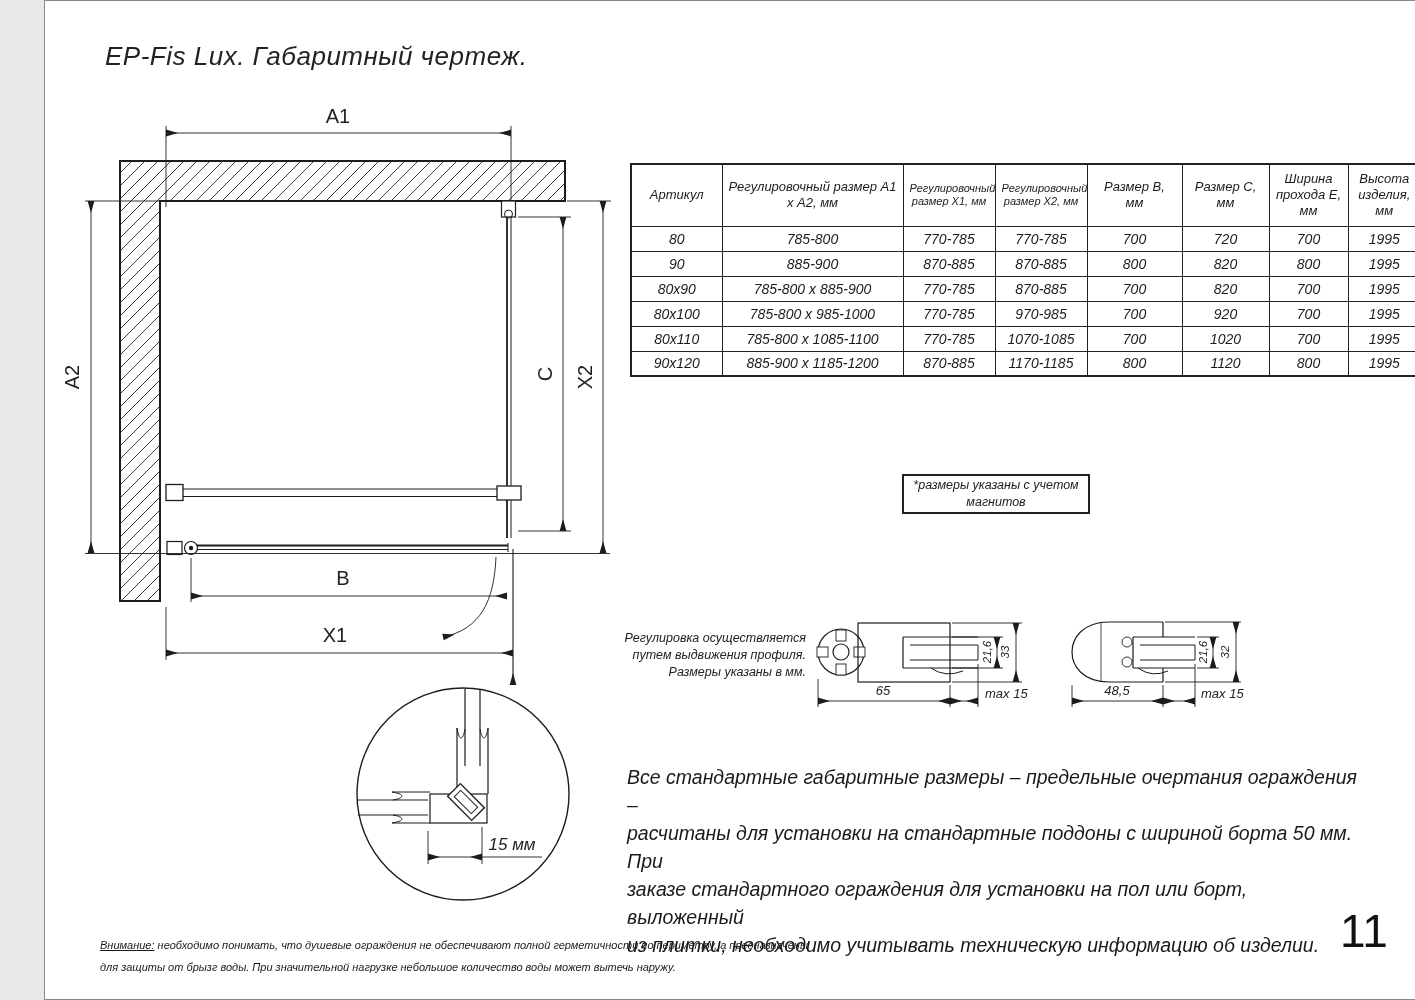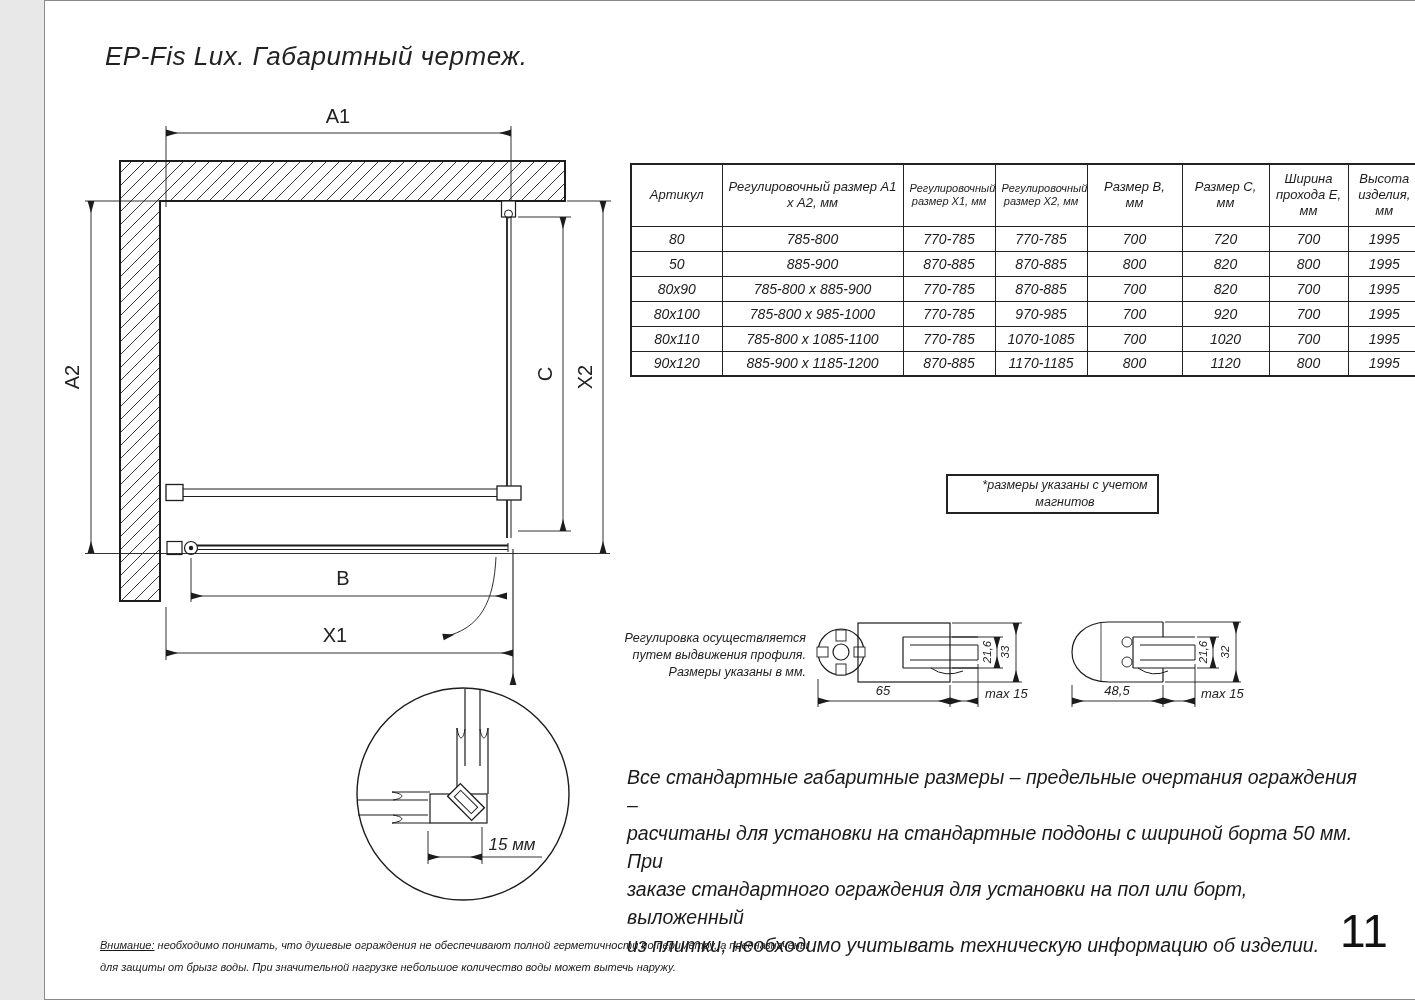--- a/index.html
+++ b/index.html
@@ -15,23 +15,23 @@
   .dimdetail{font:italic 17px "Liberation Sans",sans-serif;fill:#222;}
   .tablewrap{left:585px;top:162px;z-index:2;}
   table.sizes{border-collapse:collapse;table-layout:fixed;width:790px;
       font-style:italic;font-size:14px;border:2px solid #222;}
   table.sizes th,table.sizes td{border:1px solid #222;text-align:center;
       vertical-align:middle;padding:0 6px;font-weight:normal;overflow:hidden;}
   table.sizes thead tr{height:62px;}
   table.sizes thead th{font-size:13px;font-style:italic;line-height:1.25;}
   table.sizes thead th.th-small{font-size:11px;}
   table.sizes tbody tr{height:25px;}
-  .footnote{left:901px;top:473px;width:184px;height:36px;z-index:3;
+  .footnote{left:857px;top:473px;width:184px;height:36px;z-index:3;
       border:2px solid #222;background:#fff;display:flex;align-items:center;justify-content:center;
-      font-style:italic;font-size:12.5px;text-align:center;line-height:1.35;white-space:pre-line;padding-left:25px;}
+      font-style:italic;font-size:12.5px;text-align:center;line-height:1.35;white-space:pre-line;}
   .profnote{left:569px;top:629px;width:192px;z-index:2;text-align:right;
       font-style:italic;font-size:12.5px;line-height:17px;white-space:pre-line;color:#222;}
   .bodytext{left:582px;top:762px;width:740px;z-index:2;font-style:italic;
       font-size:19.5px;line-height:28px;white-space:pre-line;color:#1a1a1a;}
   .warning{left:55px;top:933px;width:1030px;z-index:2;font-style:italic;
       font-size:11px;line-height:22px;white-space:pre-line;color:#1a1a1a;}
   .warning .wlabel{text-decoration:underline;}
   .pagenum{left:1295px;top:903px;width:90px;z-index:2;font-size:46px;color:#111;text-align:left;}
 </style>
 </head>
@@ -241,21 +241,21 @@
             <td>80</td>
             <td>785-800</td>
             <td>770-785</td>
             <td>770-785</td>
             <td>700</td>
             <td>720</td>
             <td>700</td>
             <td>1995</td>
           </tr>
           <tr>
-            <td>50</td>
+            <td>90</td>
             <td>885-900</td>
             <td>870-885</td>
             <td>870-885</td>
             <td>800</td>
             <td>820</td>
             <td>800</td>
             <td>1995</td>
           </tr>
           <tr>
             <td>80x90</td>

